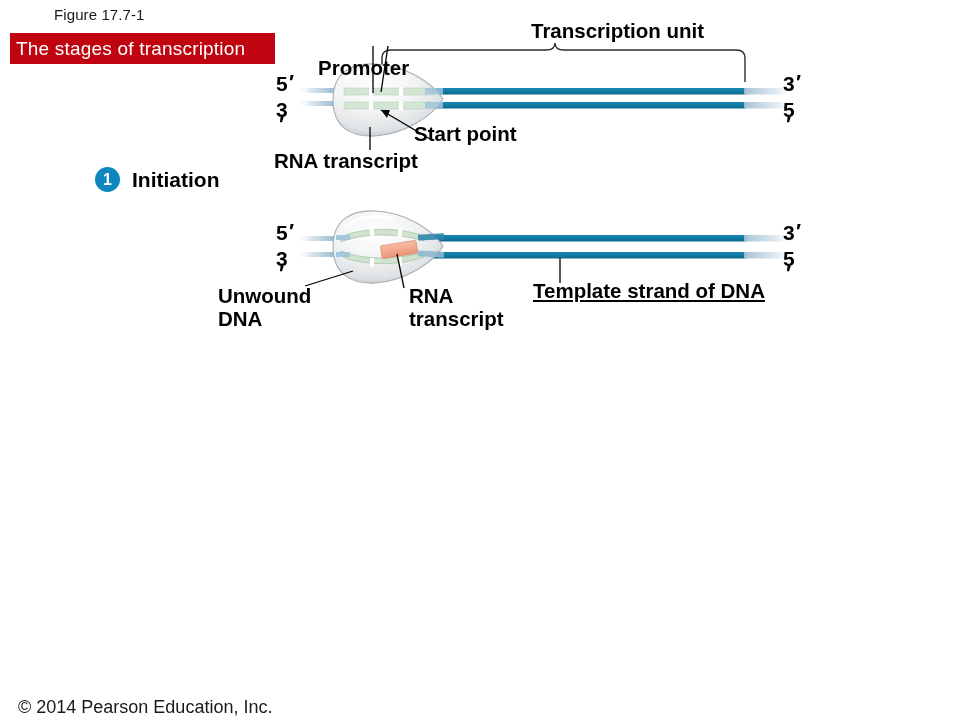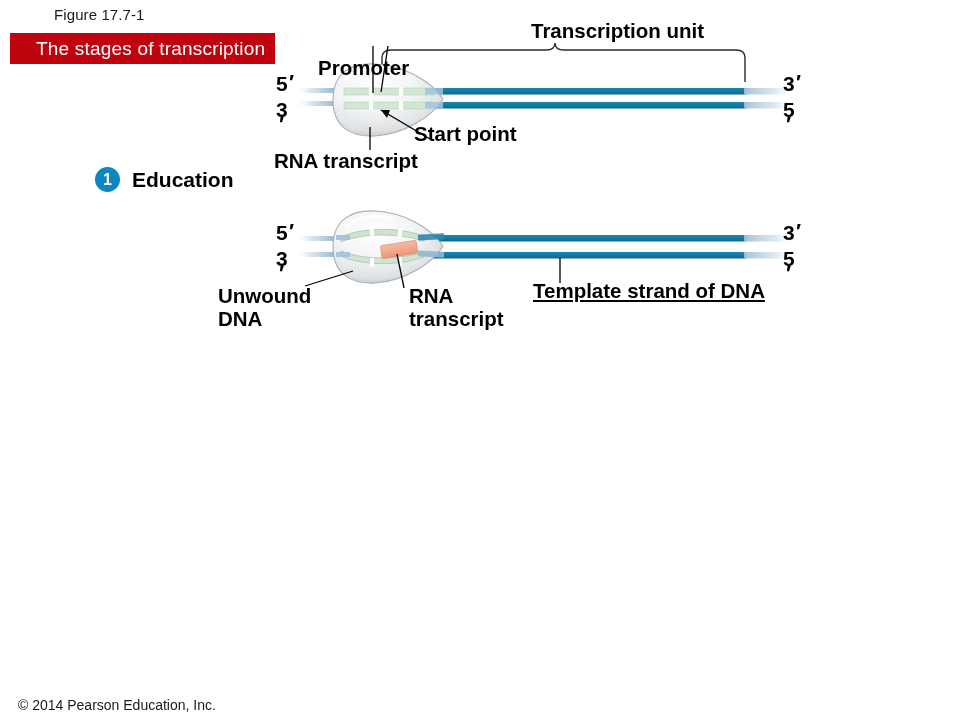--- a/index.html
+++ b/index.html
@@ -26,34 +26,34 @@
   }
   .title-banner {
     position: absolute;
     left: 10px;
     top: 33px;
     width: 265px;
     height: 31px;
     background: #bf0410;
     display: flex;
     align-items: center;
-    padding-left: 26px;
+    padding-left: 6px;
     box-sizing: border-box;
   }
   .title-banner .title-text {
     color: #ffffff;
     font-size: 19px;
     letter-spacing: 0.2px;
     white-space: nowrap;
   }
   .copyright {
     position: absolute;
     left: 18px;
     top: 697px;
-    font-size: 14px;
+    font-size: 18px;
     color: #1a1a1a;
   }
 
   
   .diagram-canvas {
     position: absolute;
     left: 0;
     top: 0;
     width: 960px;
     height: 720px;
@@ -281,21 +281,21 @@
     <span class="tick">′</span>
   </div>
   <div class="row">
     <span class="num">5</span>
     <span class="tick" style="left:3px; top:14px;">′</span>
   </div>
 </div>
 
 <div class="step-row">
   <div class="step-circle">1</div>
-  <div class="step-name">Education</div>
+  <div class="step-name">Initiation</div>
 </div>
 
 <div class="prime-stack" style="left:276px; top:222px;">
   <div class="row">
     <span class="num">5</span>
     <span class="tick">′</span>
   </div>
   <div class="row">
     <span class="num">3</span>
     <span class="tick" style="left:3px; top:14px;">′</span>

